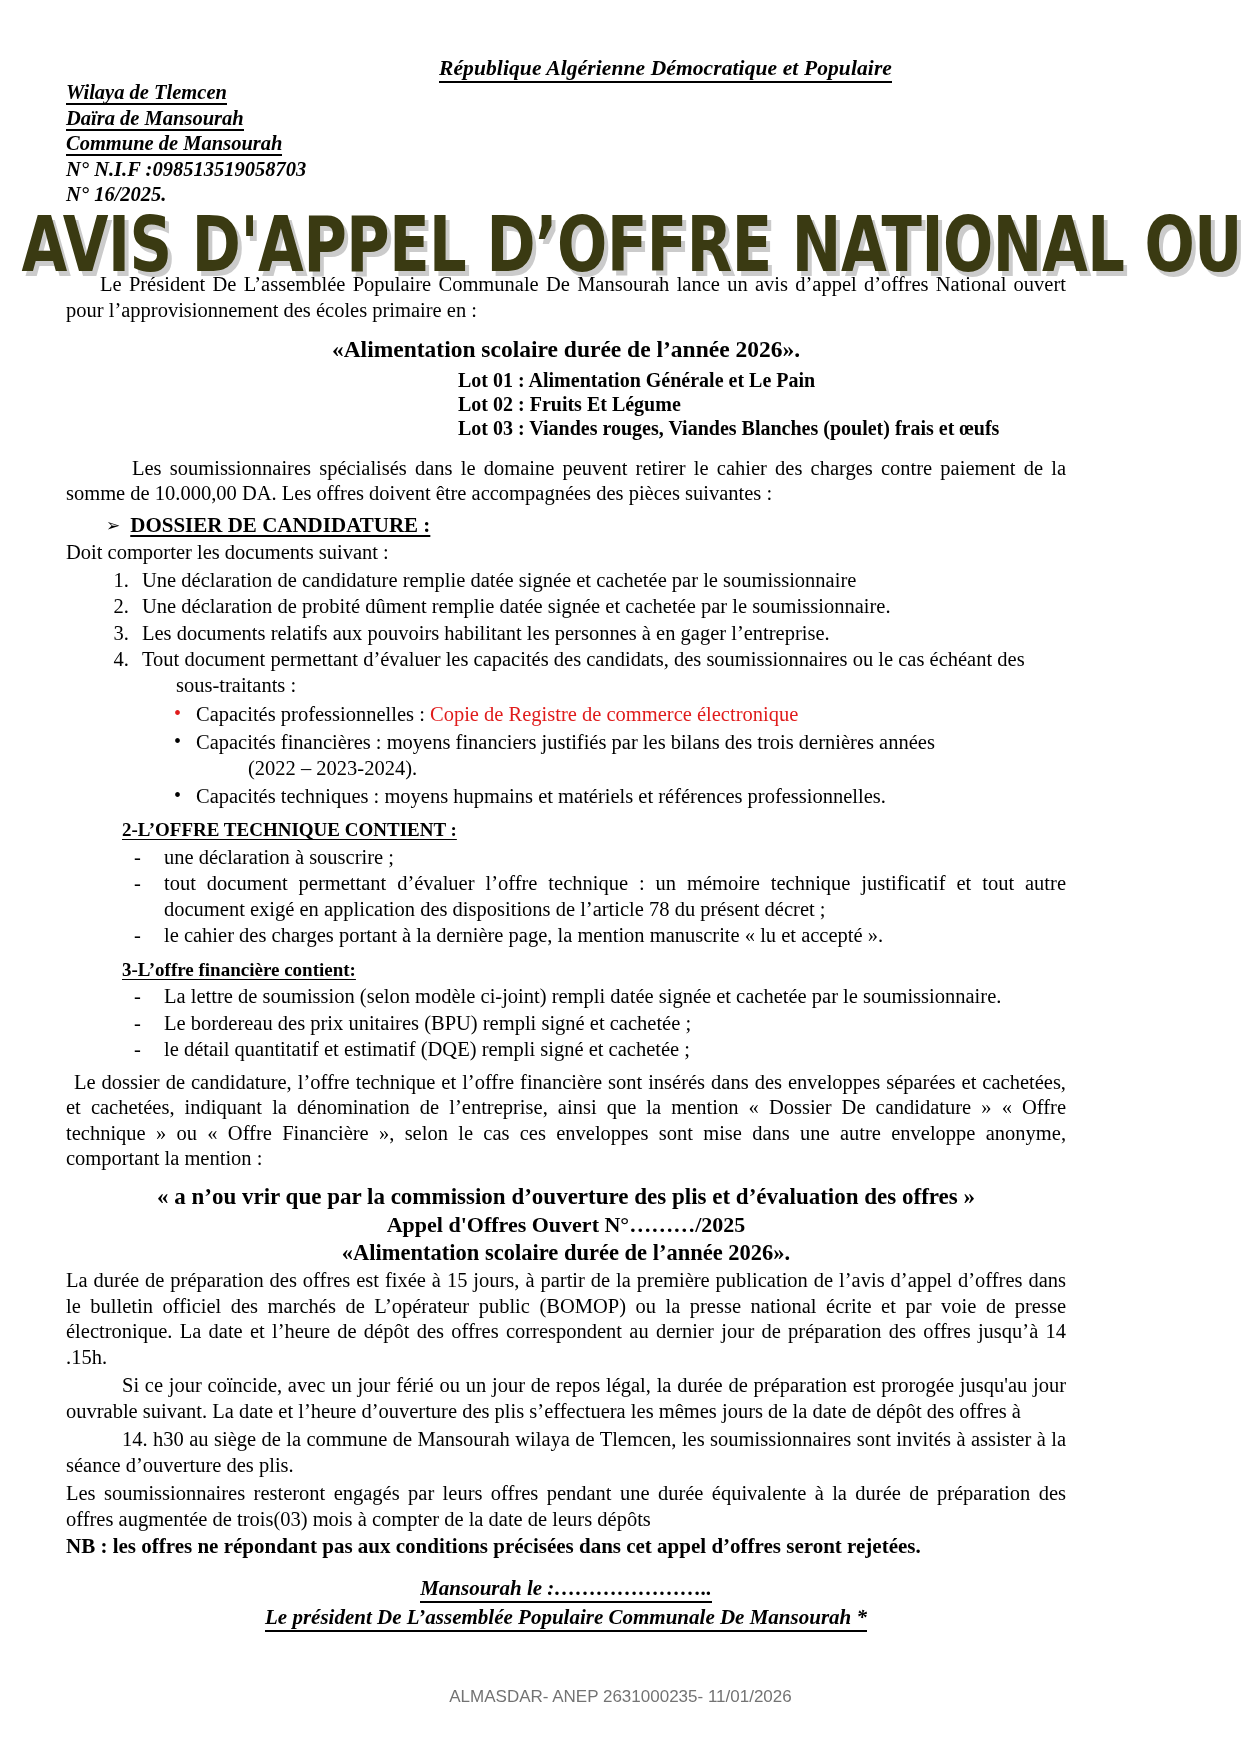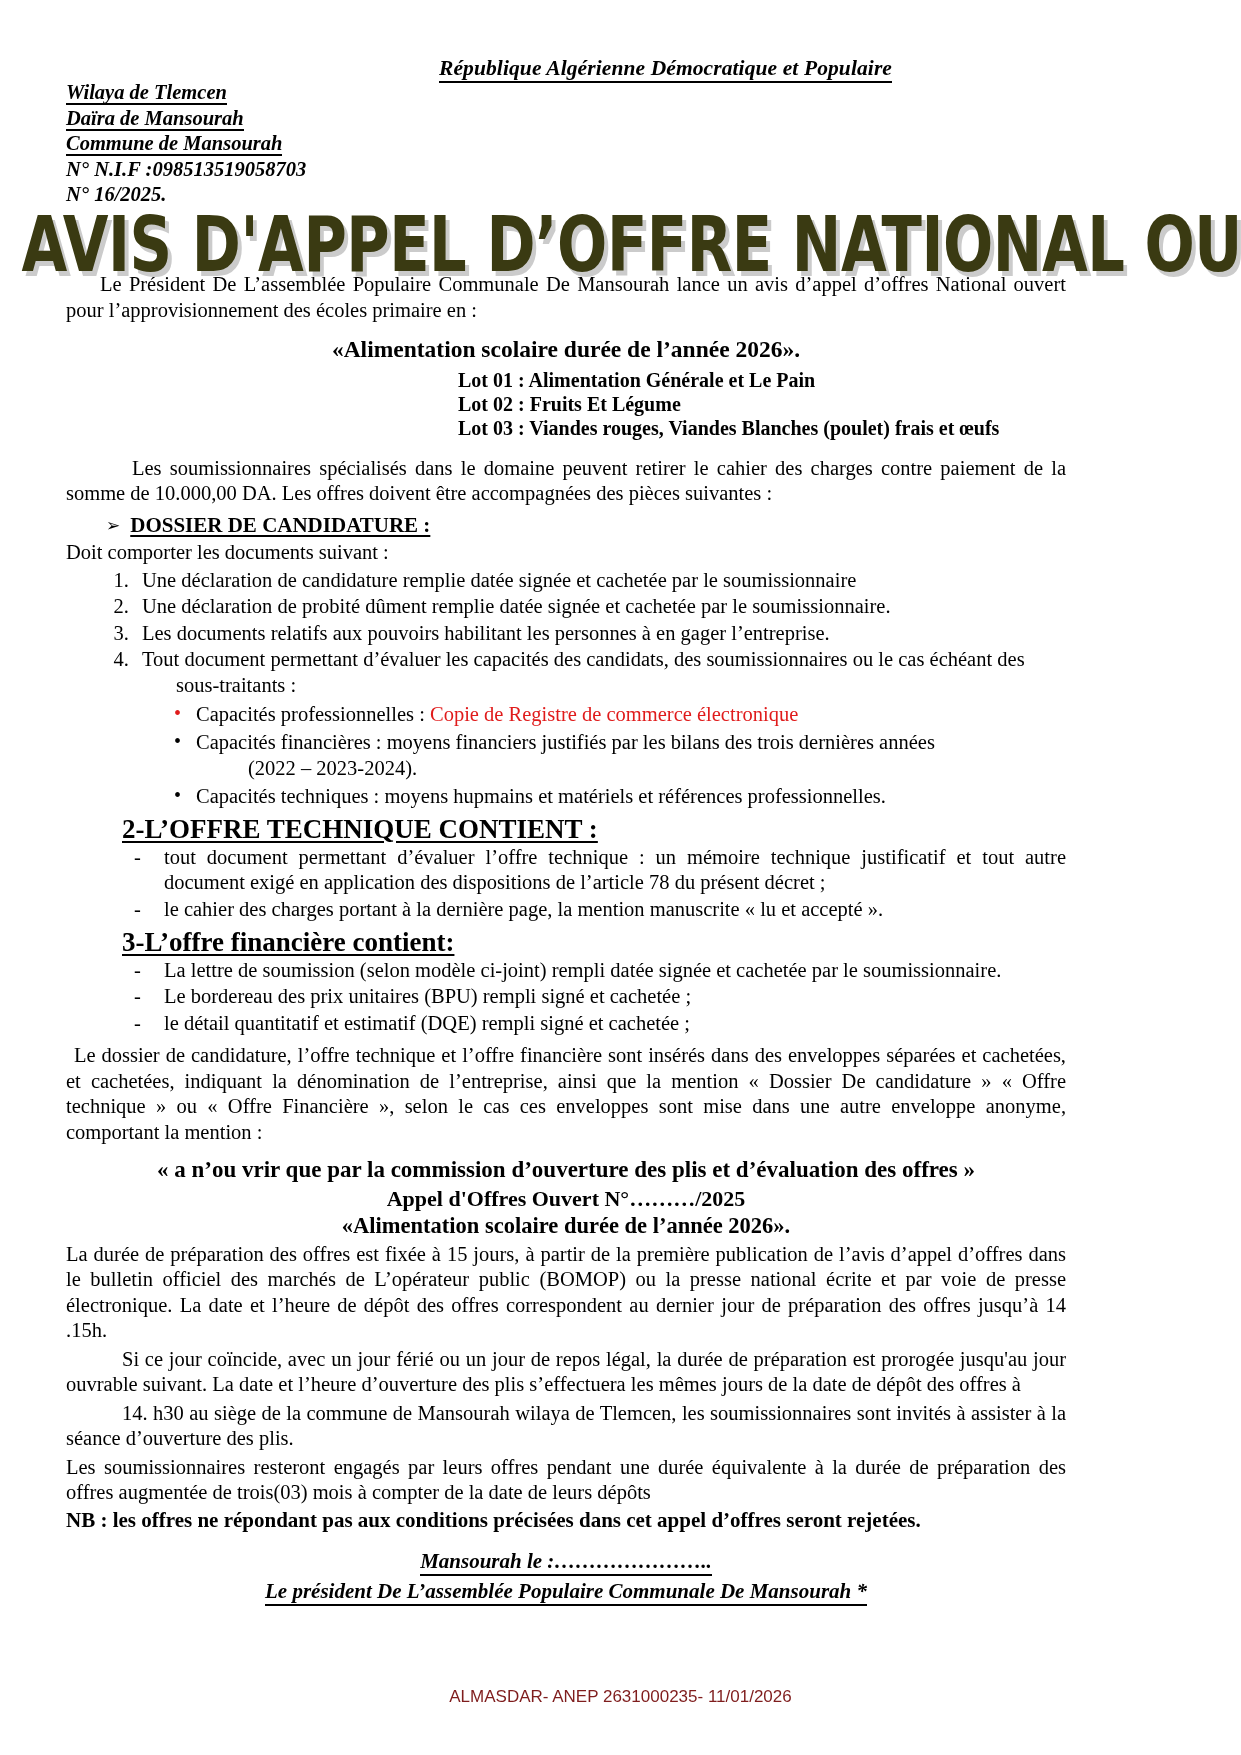--- a/index.html
+++ b/index.html
@@ -161,21 +161,21 @@
     top: -1px;
     font-size: 20px;
   }
   ul.bullets > li.red-dot::before { color: #e01b1b; }
   .cont-ind { display: block; padding-left: 52px; }
 
   .sec-head {
     margin-top: 8px;
     padding-left: 56px;
     font-weight: bold;
-    font-size: 27px;
+    font-size: 19px;
   }
   .sec-head u { text-underline-offset: 3px; }
 
   ul.dashes {
     margin: 2px 0 0 0;
     padding-left: 68px;
     list-style: none;
   }
   ul.dashes > li {
     position: relative;
@@ -239,21 +239,21 @@
 
   
   .footer {
     position: absolute;
     left: 0;
     bottom: 48px;
     width: 1241px;
     text-align: center;
     font-family: "Liberation Sans", "DejaVu Sans", sans-serif;
     font-size: 17px;
-    color: #7f1d1d;
+    color: #737373;
   }
 </style>
 </head>
 <body>
 
 <div class="page">
 
   <div class="hdr-republic">
     <span>République Algérienne Démocratique et Populaire</span>
   </div>
@@ -297,20 +297,21 @@
 
     <ul class="bullets">
       <li class="red-dot"><span>Capacités professionnelles : </span><span class="red">Copie de Registre de commerce électronique</span></li>
       <li><span>Capacités financières : moyens financiers justifiés par les bilans des trois dernières années</span><span class="cont-ind">(2022 – 2023-2024).</span></li>
       <li><span>Capacités techniques : moyens hupmains et matériels et références professionnelles.</span></li>
     </ul>
 
     <div class="sec-head"><u>2-L’OFFRE TECHNIQUE CONTIENT :</u></div>
 
     <ul class="dashes">
+      <li>une déclaration à souscrire ;</li>
       <li>tout document permettant d’évaluer l’offre technique : un mémoire technique justificatif et tout autre document exigé en application des dispositions de l’article 78 du présent décret ;</li>
       <li>le cahier des charges portant à la dernière page, la mention manuscrite « lu et accepté ».</li>
     </ul>
 
     <div class="sec-head"><u>3-L’offre financière contient:</u></div>
 
     <ul class="dashes">
       <li>La lettre de soumission (selon modèle ci-joint) rempli datée signée et cachetée par le soumissionnaire.</li>
       <li>Le bordereau des prix unitaires (BPU) rempli signé et cachetée ;</li>
       <li>le détail quantitatif et estimatif (DQE) rempli signé et cachetée ;</li>

